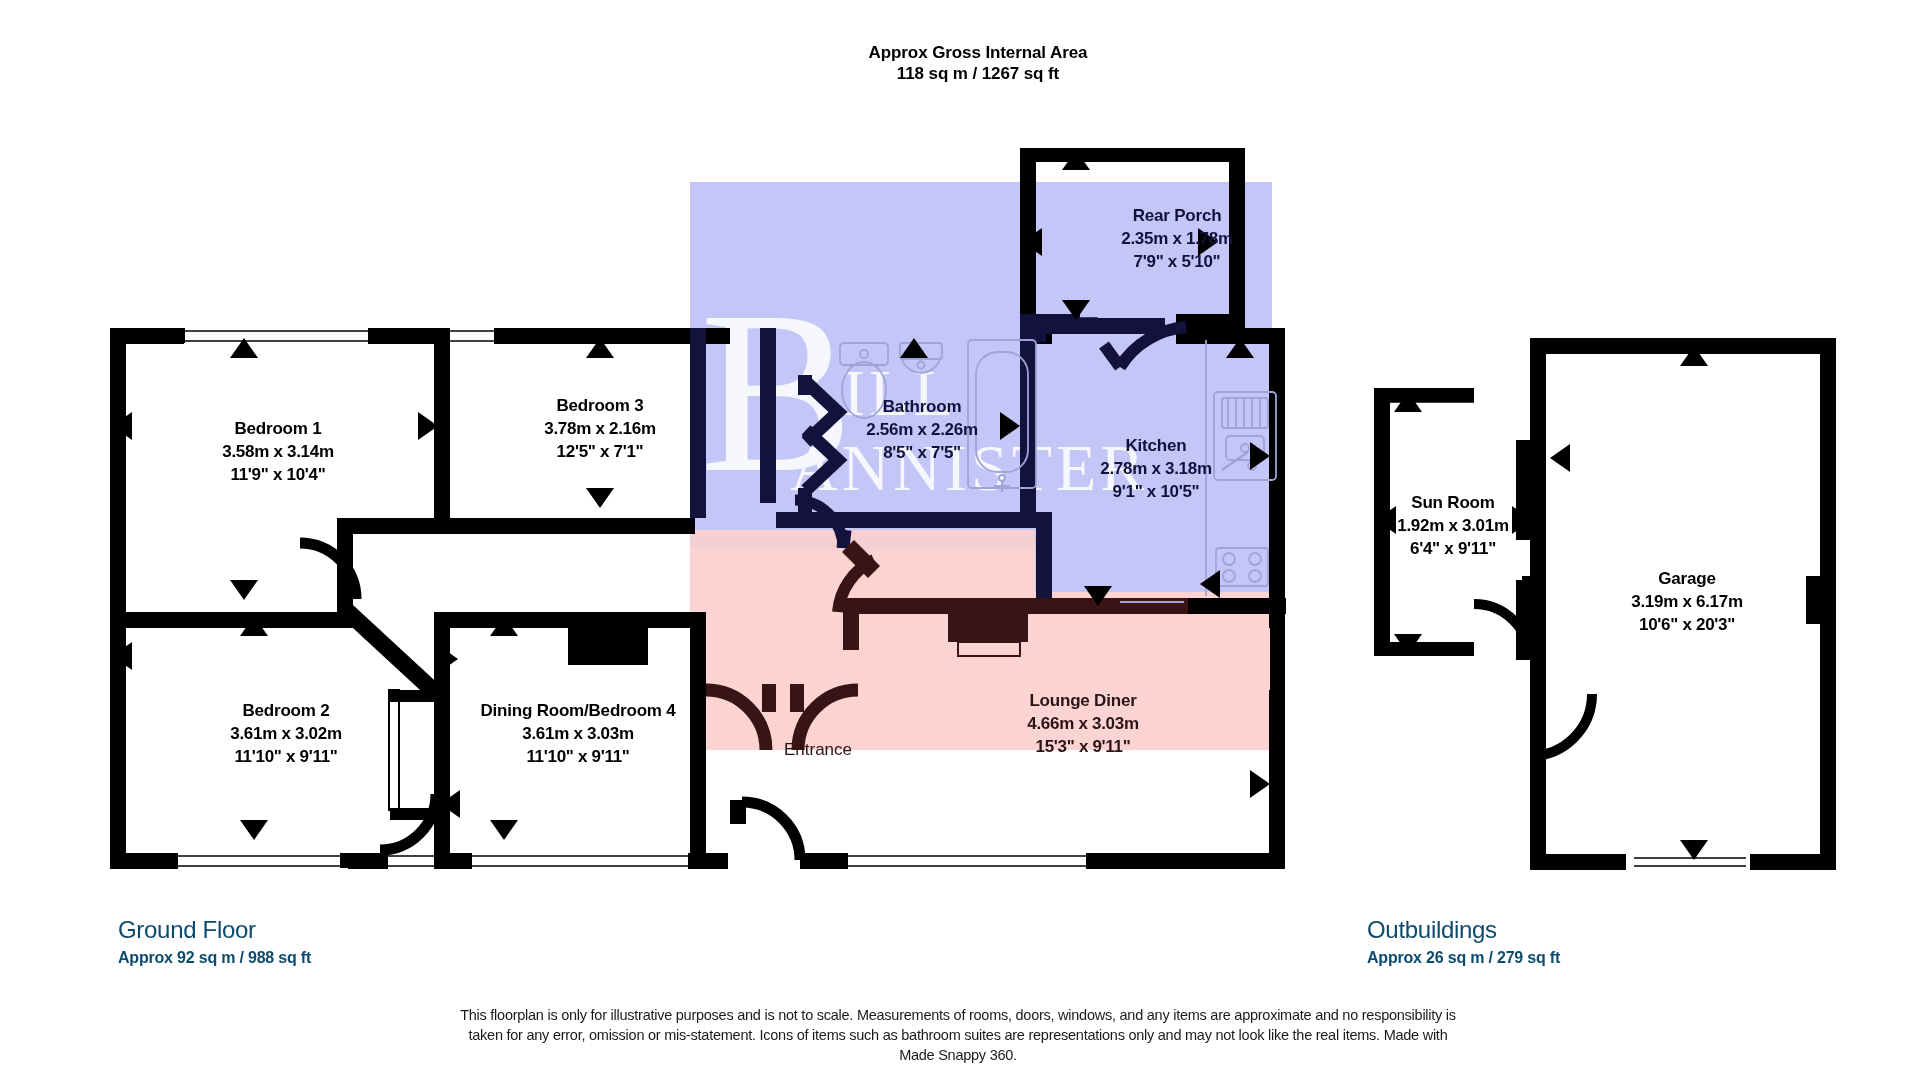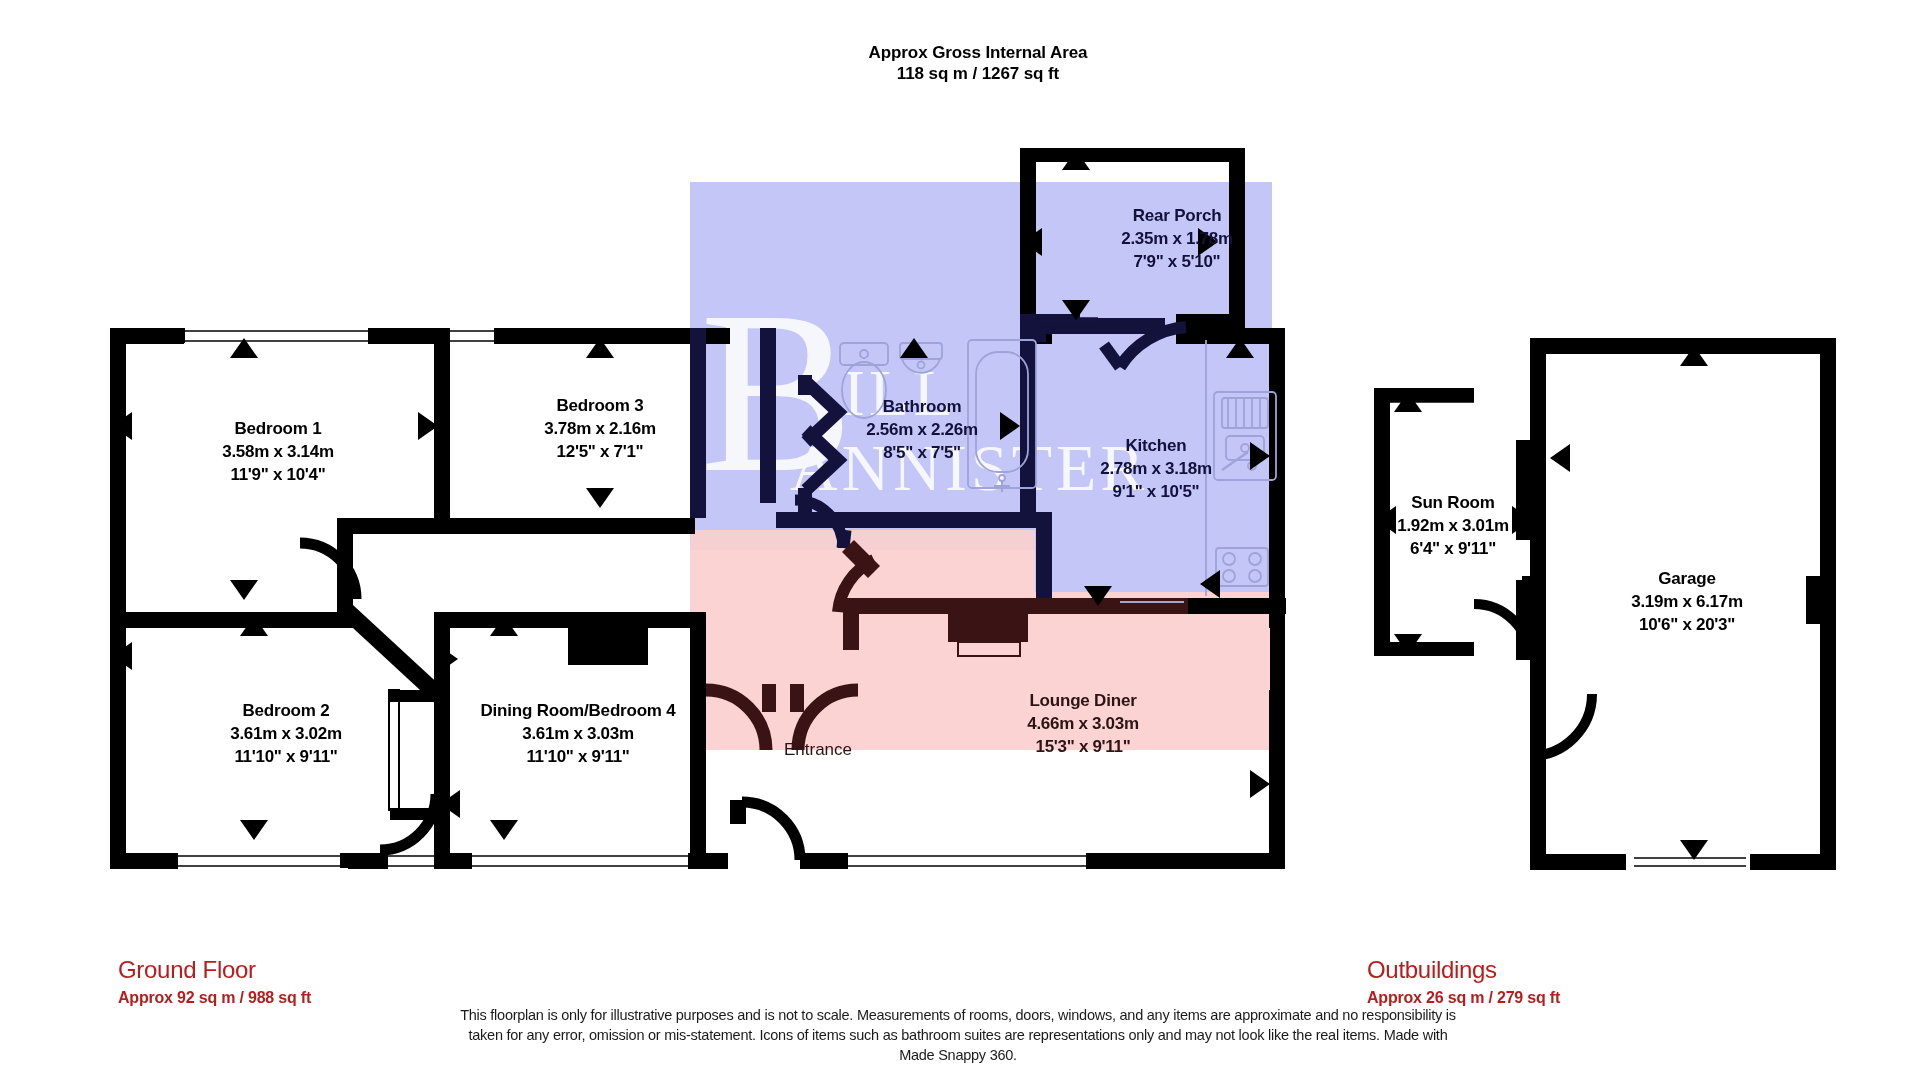--- a/index.html
+++ b/index.html
@@ -71,24 +71,23 @@
     font-weight: normal;
     color: #2a1414;
     white-space: nowrap;
     transform: translateX(-50%);
     pointer-events: none;
   }
 
   
   .sect {
     position: absolute;
-    color: #b91c1c;
+    color: #0c4a6e;
     white-space: nowrap;
     pointer-events: none;
-    margin-top: 40px;
   }
   .sect .t1 {
     font-size: 24px;
     font-weight: normal;
     line-height: 30px;
     letter-spacing: -0.3px;
   }
   .sect .t2 {
     font-size: 16px;
     font-weight: bold;

